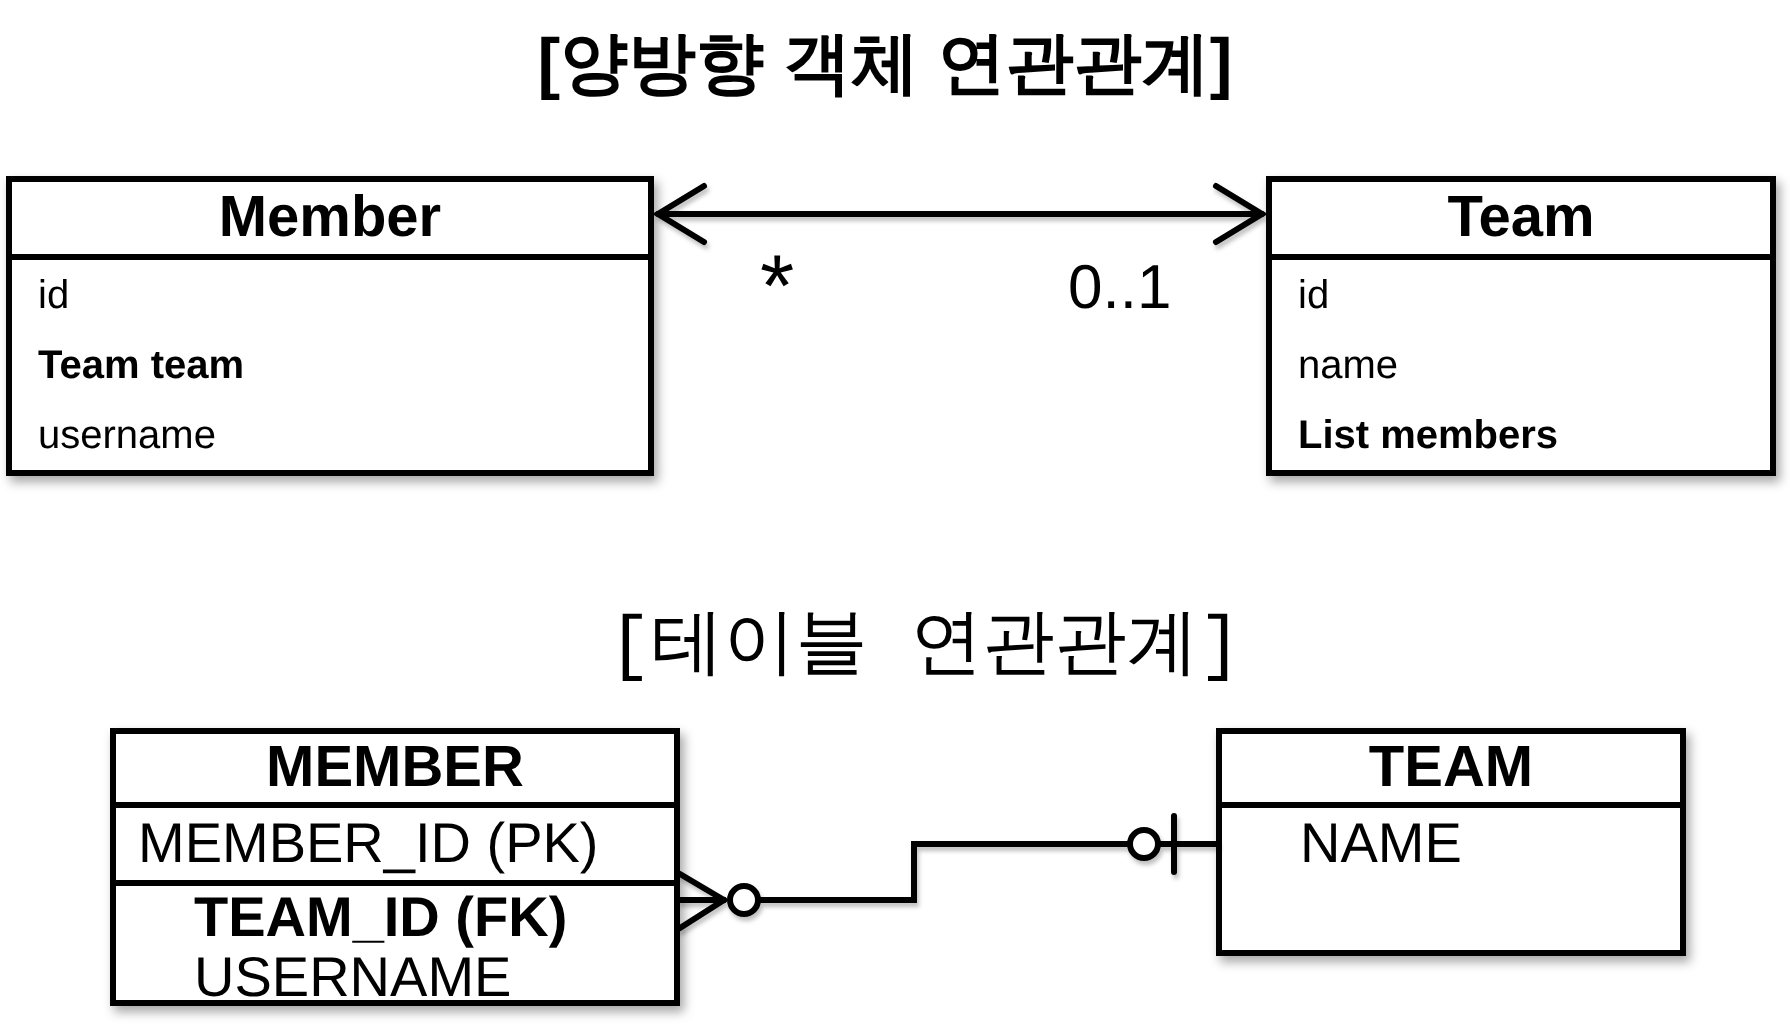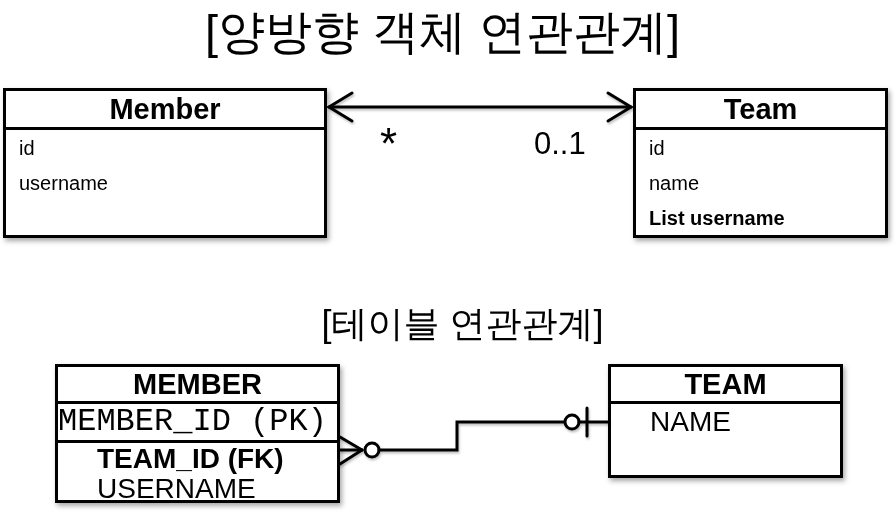--- a/index.html
+++ b/index.html
@@ -2,22 +2,22 @@
 <html><head>
 <meta charset="utf-8">
 <style>
   html,body { margin:0; padding:0; background:#ffffff; }
   .canvas {
     position:relative; width:895px; height:518px; background:#ffffff;
     font-family:"Liberation Sans","DejaVu Sans",sans-serif; color:#000;
     overflow:hidden;
   }
   .title { position:absolute; text-align:center; color:#000; white-space:nowrap; }
-  .title-1 { top:6px; left:0; width:885px; font-size:47px; line-height:52px; }
-  .title-2 { top:302px; left:30px; width:865px; font-size:36px; line-height:44px; }
+  .title-1 { top:6px; left:0; width:885px; font-size:34px; line-height:52px;font-weight:bold; }
+  .title-2 { top:302px; left:30px; width:865px; font-size:36px; line-height:44px;font-family:Liberation Mono, monospace; }
 
   
   .uml-box {
     position:absolute; box-sizing:border-box; background:#fff;
     border:3px solid #000; box-shadow:2px 3px 5px rgba(0,0,0,0.35);
   }
   .uml-member { left:3px;  top:88px; width:324px; height:150px; }
   .uml-team   { left:633px; top:88px; width:255px; height:150px; }
   .uml-header {
     height:36px; border-bottom:3px solid #000; display:flex;
@@ -41,21 +41,21 @@
   }
   .tbl-member { left:55px;  top:364px; width:285px; height:139px; }
   .tbl-team   { left:608px; top:364px; width:235px; height:114px; }
   .tbl-header {
     height:34px; border-bottom:3px solid #000; display:flex;
     align-items:center; justify-content:center;
     font-weight:bold; font-size:29px; flex:0 0 auto;
   }
   .tbl-row {
     height:36px; line-height:36px; border-bottom:3px solid #000;
-    font-size:32px; white-space:nowrap; flex:0 0 auto;font-family:Liberation Mono, monospace;
+    padding-left:11px; font-size:28px; white-space:nowrap; flex:0 0 auto;
   }
   .tbl-section { flex:1 1 auto; padding:1px 4px 0 11px; font-size:28px; }
   .tbl-line { height:30px; line-height:30px; white-space:nowrap;margin-left:28px; }
   .tbl-team .tbl-section .tbl-line { line-height:34px; height:34px; }
 
   
   svg.overlay {
     position:absolute; left:0; top:0; width:895px; height:518px;
     pointer-events:none;
     filter: drop-shadow(1px 2px 1px rgba(0,0,0,0.25));
@@ -65,30 +65,31 @@
 <body>
 
 <div class="canvas">
 
   <div class="title title-1">[양방향 객체 연관관계]</div>
 
   <div class="uml-box uml-member">
     <div class="uml-header">Member</div>
     <div class="uml-body">
       <div class="uml-field">id</div>
+      <div class="uml-field bold">Team team</div>
       <div class="uml-field">username</div>
     </div>
   </div>
 
   <div class="uml-box uml-team">
     <div class="uml-header">Team</div>
     <div class="uml-body">
       <div class="uml-field">id</div>
       <div class="uml-field">name</div>
-      <div class="uml-field bold">List username</div>
+      <div class="uml-field bold">List members</div>
     </div>
   </div>
 
   <div class="mult mult-star">*</div>
   <div class="mult mult-01">0..1</div>
 
   <div class="title title-2">[테이블 연관관계]</div>
 
   <div class="tbl-box tbl-member">
     <div class="tbl-header">MEMBER</div>

